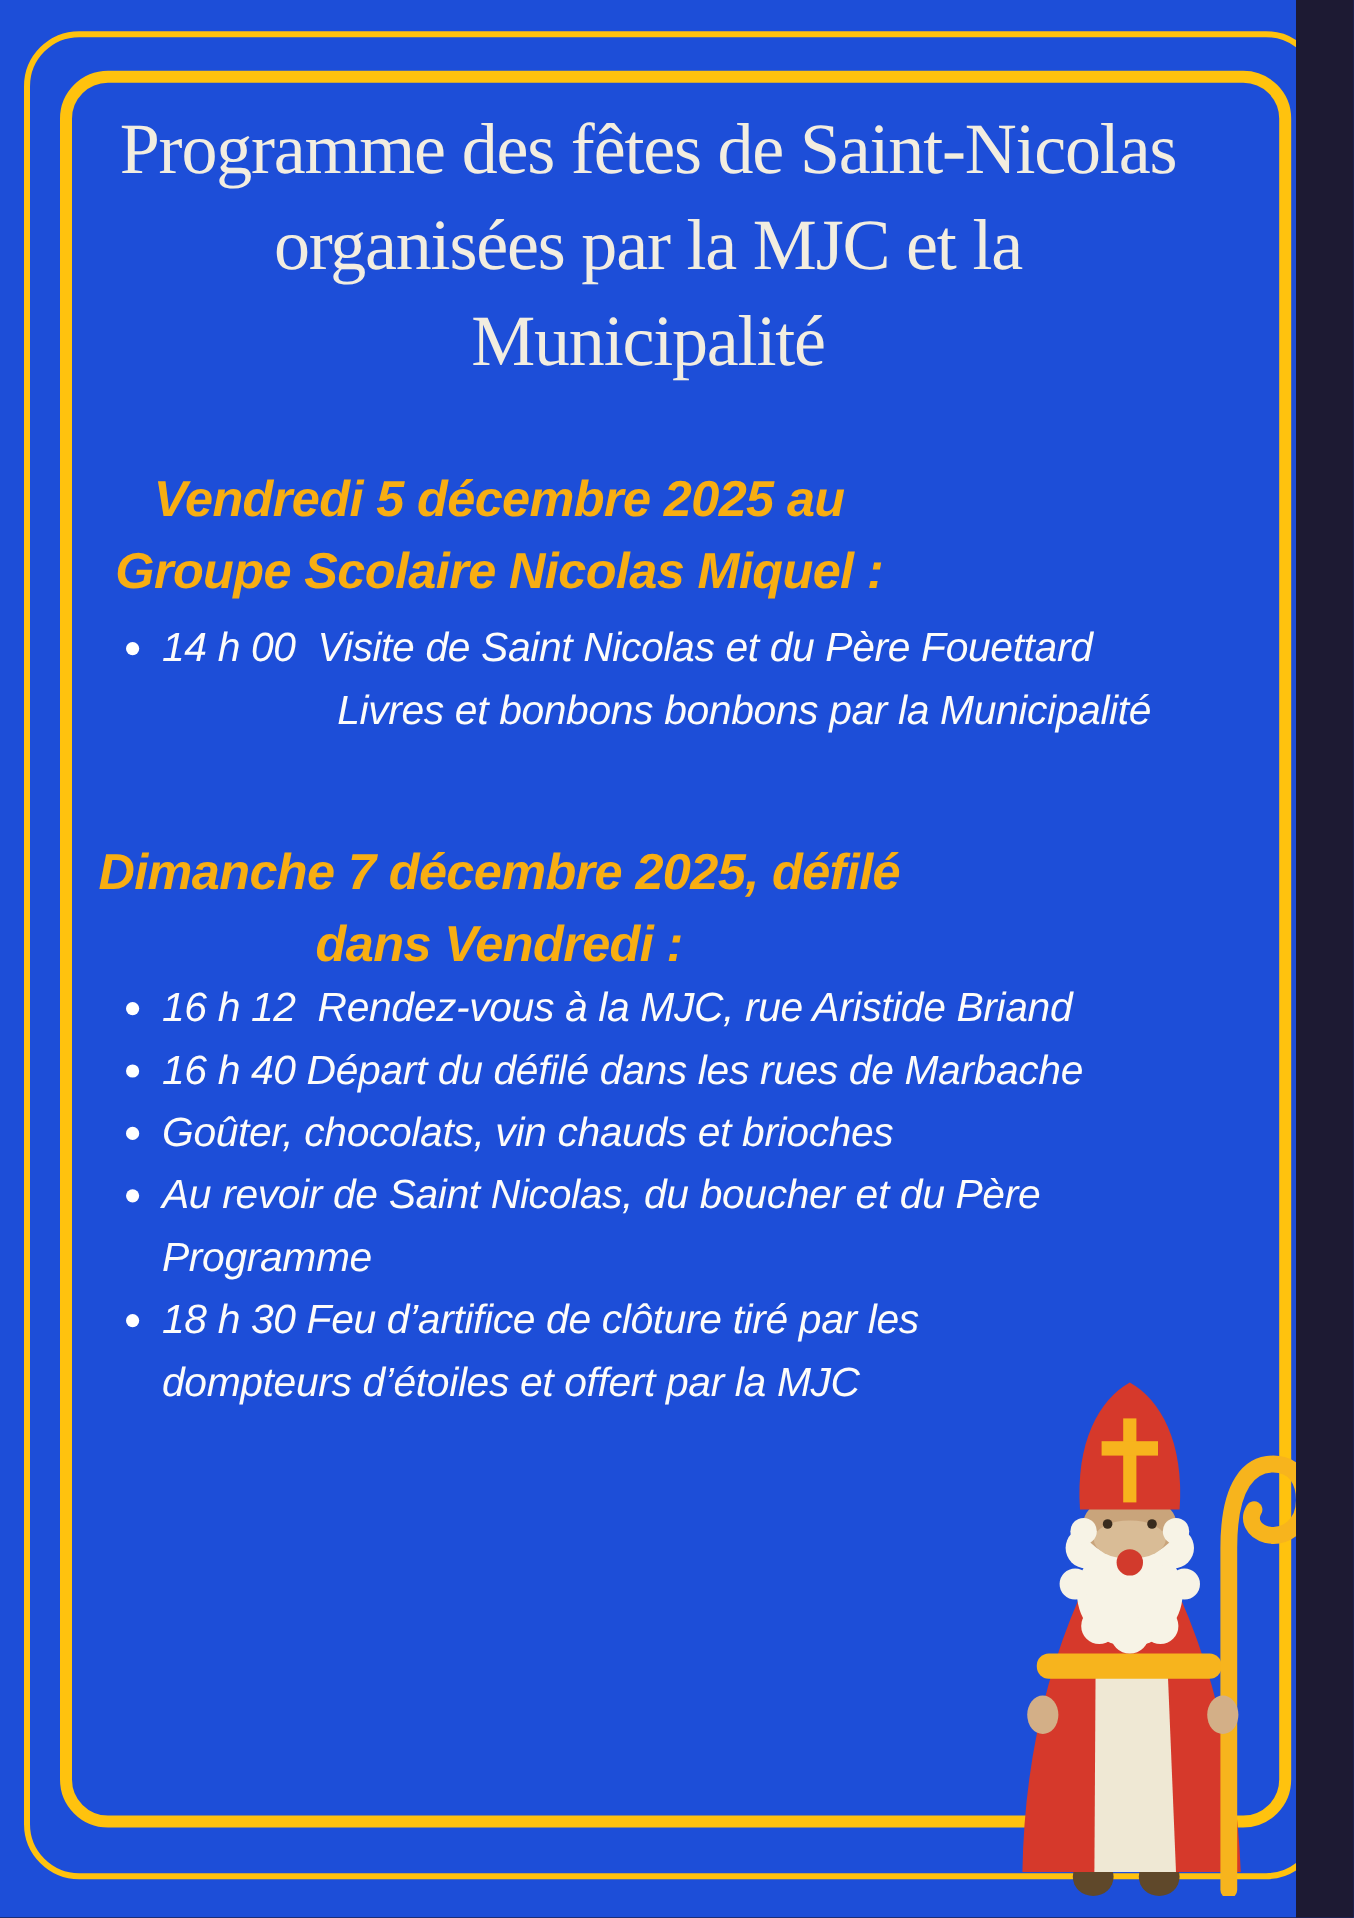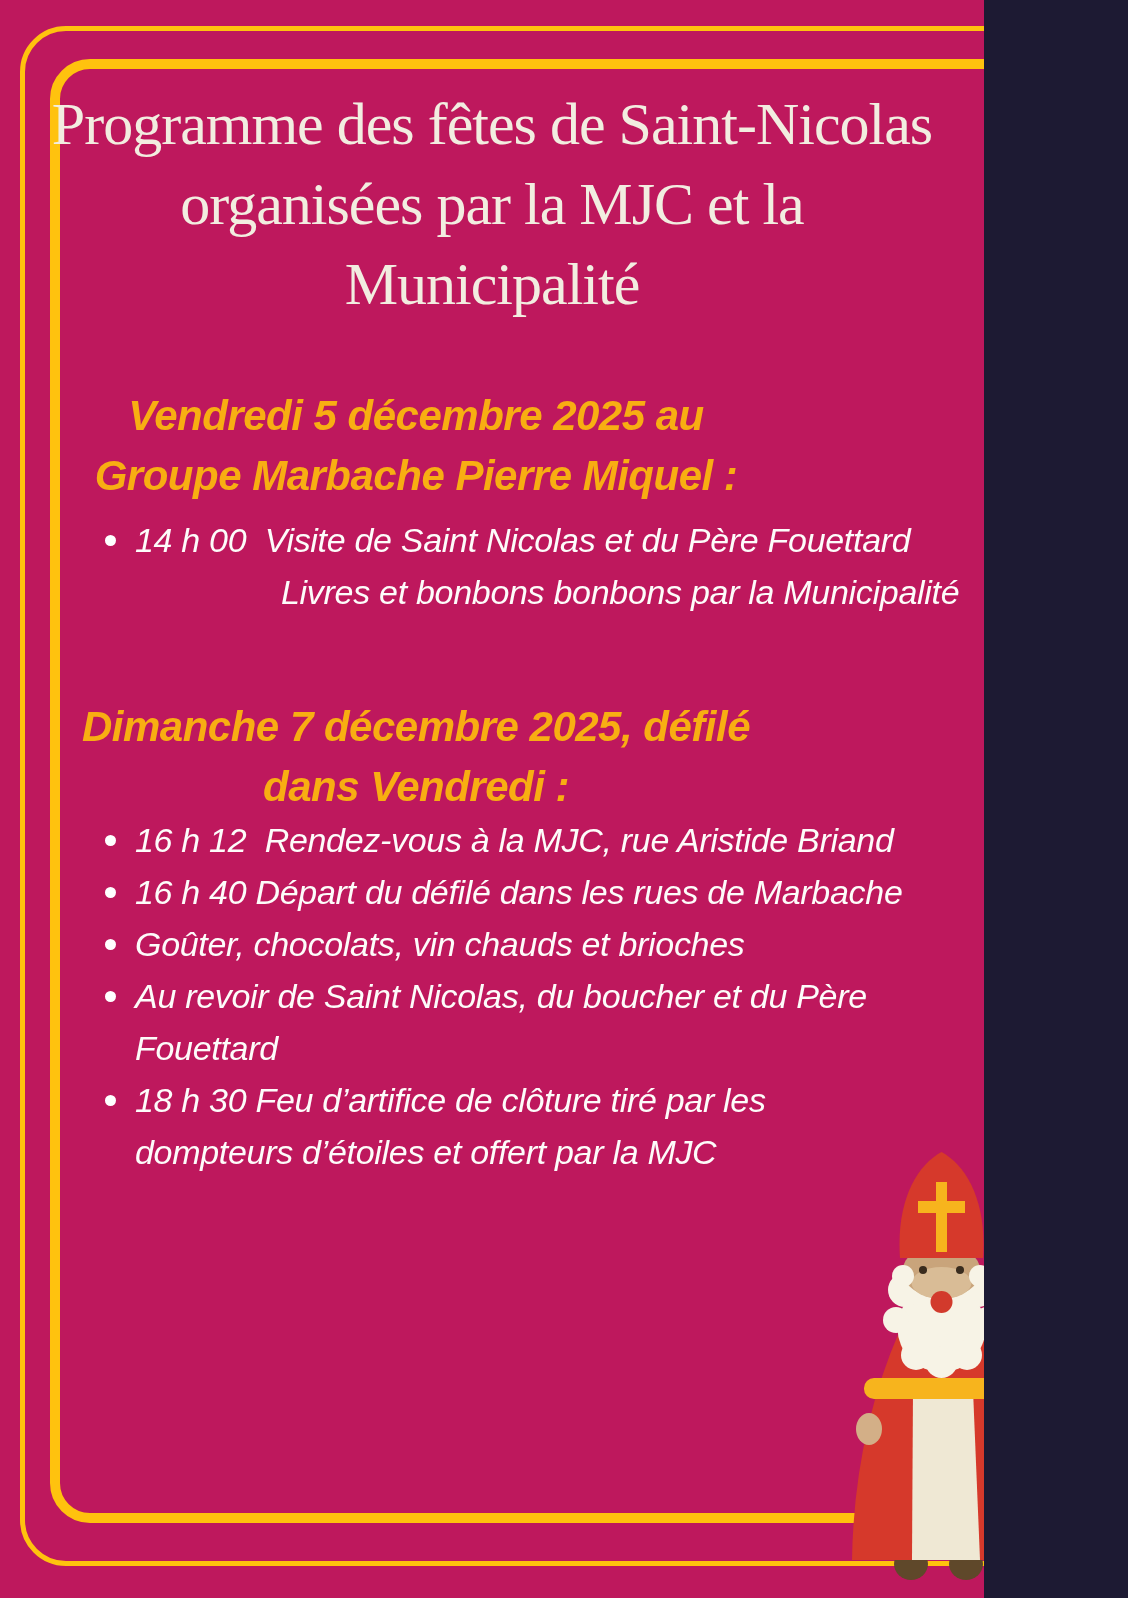--- a/index.html
+++ b/index.html
@@ -1,19 +1,19 @@
 <!DOCTYPE html>
 <html lang="fr"><head>
 <meta charset="utf-8">
 <style>
   html,body{margin:0;padding:0;background:#1d1a33;}
   .poster{
     position:relative;
-    width:984px;height:1598px;
-    background:#be185d;
+    width:1080px;height:1598px;
+    background:#1d4ed8;
     overflow:hidden;
     font-family:"Liberation Sans", sans-serif;
   }
   
   .frame{position:absolute;box-sizing:border-box;pointer-events:none;}
   .frame-outer{
     left:20px;top:26px;width:1081px;height:1540px;
     border:5px solid #FFC20E;border-radius:46px;
   }
   .frame-inner{
@@ -74,21 +74,21 @@
   <div class="frame frame-inner"></div>
 
   <div class="title">
     <div>Programme des fêtes de Saint-Nicolas</div>
     <div>organisées par la MJC et la</div>
     <div>Municipalité</div>
   </div>
 
   <div class="heading h1">
     <div>Vendredi 5 décembre 2025 au</div>
-    <div>Groupe Marbache Pierre Miquel :</div>
+    <div>Groupe Scolaire Nicolas Miquel :</div>
   </div>
 
   <ul class="bullets ul1">
     <li>
       <div class="bl">14 h 00  Visite de Saint Nicolas et du Père Fouettard</div>
       <div class="bl indent">Livres et bonbons bonbons par la Municipalité</div>
     </li>
   </ul>
 
   <div class="heading h2">
@@ -101,21 +101,21 @@
       <div class="bl">16 h 12  Rendez-vous à la MJC, rue Aristide Briand</div>
     </li>
     <li>
       <div class="bl">16 h 40 Départ du défilé dans les rues de Marbache</div>
     </li>
     <li>
       <div class="bl">Goûter, chocolats, vin chauds et brioches</div>
     </li>
     <li>
       <div class="bl">Au revoir de Saint Nicolas, du boucher et du Père</div>
-      <div class="bl">Fouettard</div>
+      <div class="bl">Programme</div>
     </li>
     <li>
       <div class="bl">18 h 30 Feu d’artifice de clôture tiré par les</div>
       <div class="bl">dompteurs d’étoiles et offert par la MJC</div>
     </li>
   </ul>
 
   <svg class="figure" viewBox="0 0 300 440" width="300" height="440" aria-hidden="true">
 
     <g>

